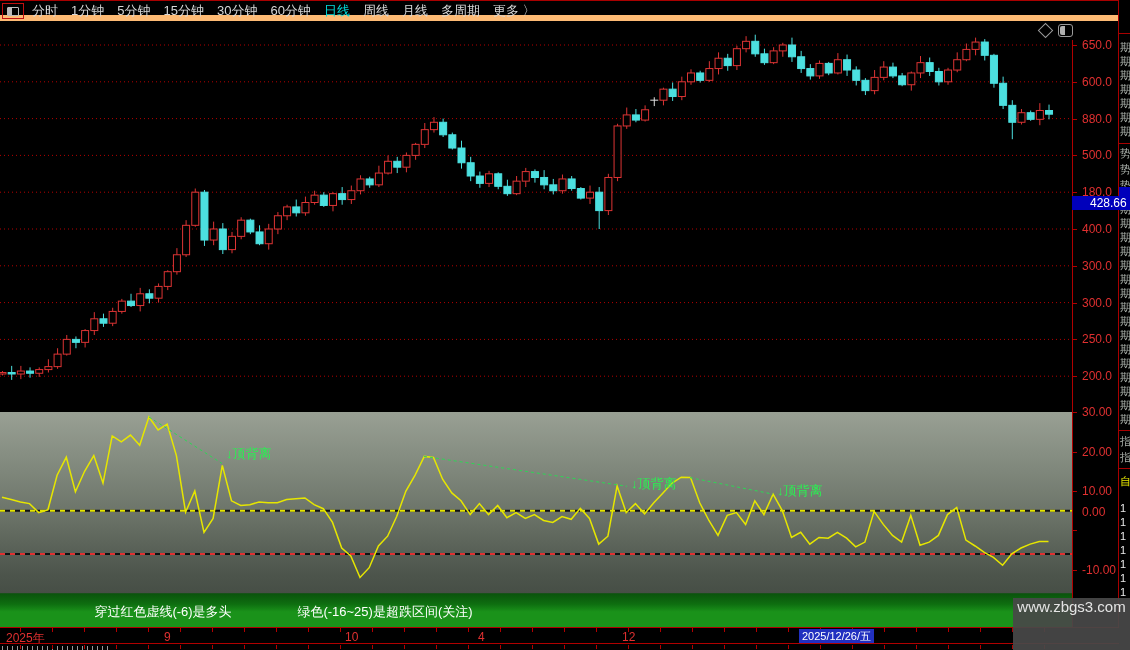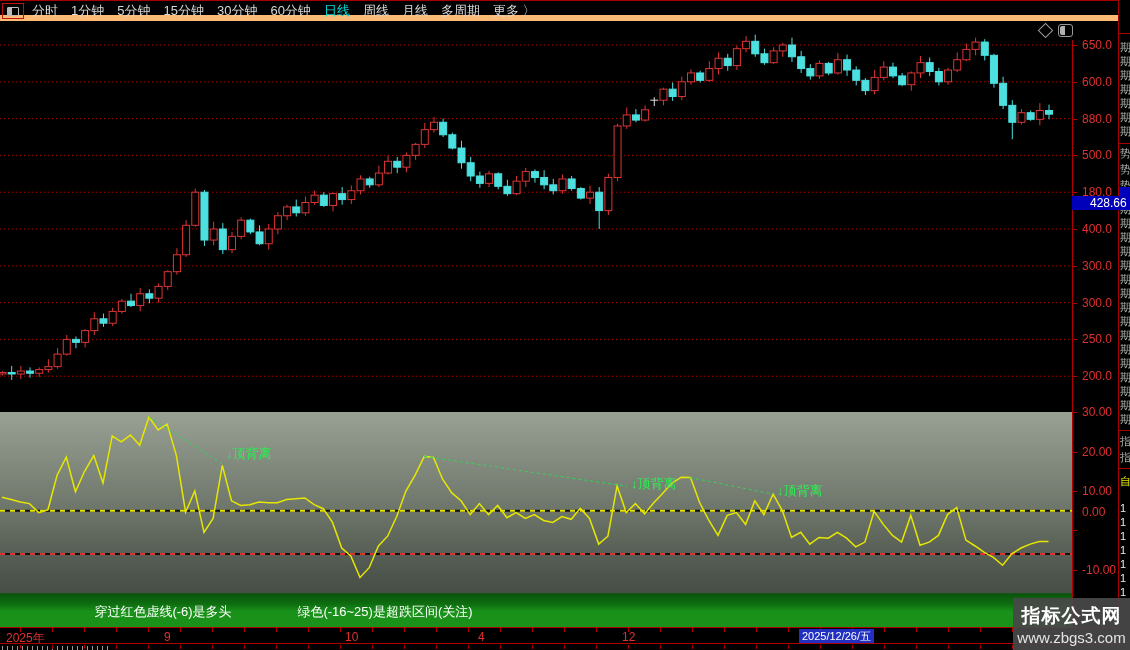--- a/index.html
+++ b/index.html
@@ -538,17 +538,16 @@
       <div class="strip-item" style="top: 502px; color: rgb(234, 234, 234); font-size: 11px;">1</div>
       <div class="strip-item" style="top: 516px; color: rgb(234, 234, 234); font-size: 11px;">1</div>
       <div class="strip-item" style="top: 530px; color: rgb(234, 234, 234); font-size: 11px;">1</div>
       <div class="strip-item" style="top: 544px; color: rgb(234, 234, 234); font-size: 11px;">1</div>
       <div class="strip-item" style="top: 558px; color: rgb(234, 234, 234); font-size: 11px;">1</div>
       <div class="strip-item" style="top: 572px; color: rgb(234, 234, 234); font-size: 11px;">1</div>
       <div class="strip-item" style="top: 586px; color: rgb(234, 234, 234); font-size: 11px;">1</div>
     </div>
 
   <div id="watermark">
-    <div id="wm-line1">指标公式网</div>
     <div id="wm-line2">www.zbgs3.com</div>
   </div>
 
 </div>
 
 </body></html>

